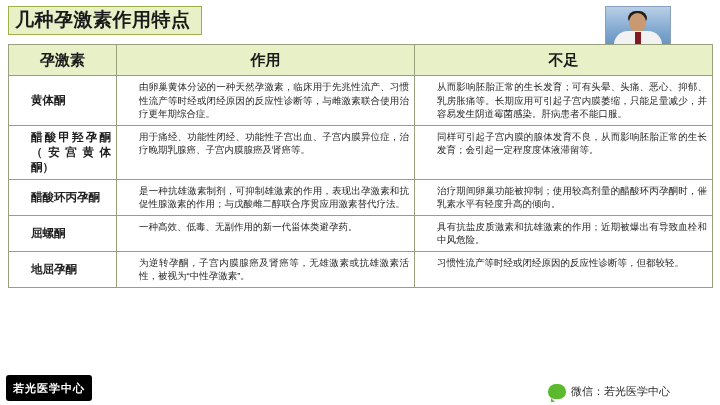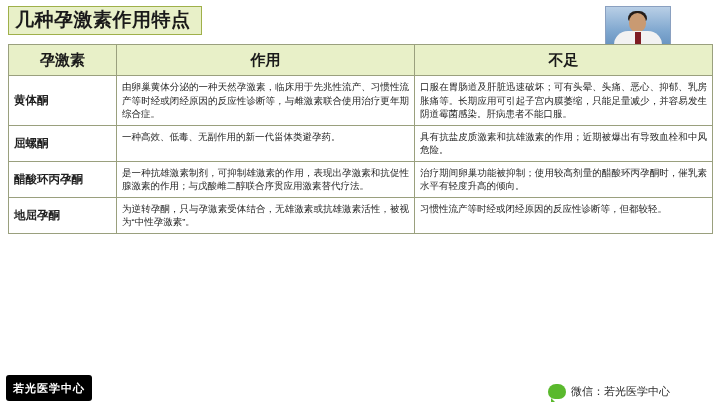--- a/index.html
+++ b/index.html
@@ -88,21 +88,21 @@
     position: absolute;
     left: 8px;
     top: 44px;
     width: 704px;
     border-collapse: collapse;
     table-layout: fixed;
   }
   table.main th, table.main td {
     border: 1px solid #9aa07e;
     vertical-align: top;
-    padding: 4px 5px 4px 5px;
+    padding: 4px 5px 4px 22px;
   }
   table.main thead th {
     background: #e8f0c8;
     text-align: center;
     vertical-align: middle;
     font-size: 15px;
     font-weight: bold;
     color: #1a1a1a;
     height: 26px;
     padding: 2px 4px;
@@ -198,35 +198,41 @@
       <tr>
         <th>孕激素</th>
         <th>作用</th>
         <th>不足</th>
       </tr>
     </thead>
     <tbody>
       <tr>
         <td class="name">黄体酮</td>
         <td>由卵巢黄体分泌的一种天然孕激素，临床用于先兆性流产、习惯性流产等时经或闭经原因的反应性诊断等，与雌激素联合使用治疗更年期综合症。</td>
-        <td>口服在胃肠道及肝脏迅速破坏；可有头晕、头痛、恶心、抑郁、乳房胀痛等。长期应用可引起子宫内膜萎缩，只能足量减少，并容易发生阴道霉菌感染。肝病患者不能口服。</td>
+        <td>从而影响胚胎正常的生长发育；可有头晕、头痛、恶心、抑郁、乳房胀痛等。长期应用可引起子宫内膜萎缩，只能足量减少，并容易发生阴道霉菌感染。肝病患者不能口服。</td>
+      </tr>
+      <tr>
+        <td class="name">醋酸甲羟孕酮
+（安宫黄体酮）</td>
+        <td>用于痛经、功能性闭经、功能性子宫出血、子宫内膜异位症，治疗晚期乳腺癌、子宫内膜腺癌及肾癌等。</td>
+        <td>同样可引起子宫内膜的腺体发育不良，从而影响胚胎正常的生长发育；会引起一定程度度体液滞留等。</td>
+      </tr>
+      <tr>
+        <td class="name">醋酸环丙孕酮</td>
+        <td>是一种抗雄激素制剂，可抑制雄激素的作用，表现出孕激素和抗促性腺激素的作用；与戊酸雌二醇联合序贯应用激素替代疗法。</td>
+        <td>治疗期间卵巢功能被抑制；使用较高剂量的醋酸环丙孕酮时，催乳素水平有轻度升高的倾向。</td>
       </tr>
       <tr>
         <td class="name">屈螺酮</td>
         <td>一种高效、低毒、无副作用的新一代甾体类避孕药。</td>
         <td>具有抗盐皮质激素和抗雄激素的作用；近期被爆出有导致血栓和中风危险。</td>
       </tr>
       <tr>
-        <td class="name">醋酸环丙孕酮</td>
-        <td>是一种抗雄激素制剂，可抑制雄激素的作用，表现出孕激素和抗促性腺激素的作用；与戊酸雌二醇联合序贯应用激素替代疗法。</td>
-        <td>治疗期间卵巢功能被抑制；使用较高剂量的醋酸环丙孕酮时，催乳素水平有轻度升高的倾向。</td>
-      </tr>
-      <tr>
         <td class="name">地屈孕酮</td>
-        <td>为逆转孕酮，只与孕激素受体结合，无雄激素或抗雄激素活性，被视为“中性孕激素”。</td>
+        <td>为逆转孕酮，子宫内膜腺癌及肾癌等，无雄激素或抗雄激素活性，被视为“中性孕激素”。</td>
         <td>习惯性流产等时经或闭经原因的反应性诊断等，但都较轻。</td>
       </tr>
     </tbody>
   </table>
 
   <div class="footer-logo">若光医学中心</div>
 
   <div class="footer-wechat">
     <span class="wechat-icon"></span>
     <span class="wechat-text">微信：若光医学中心</span>

